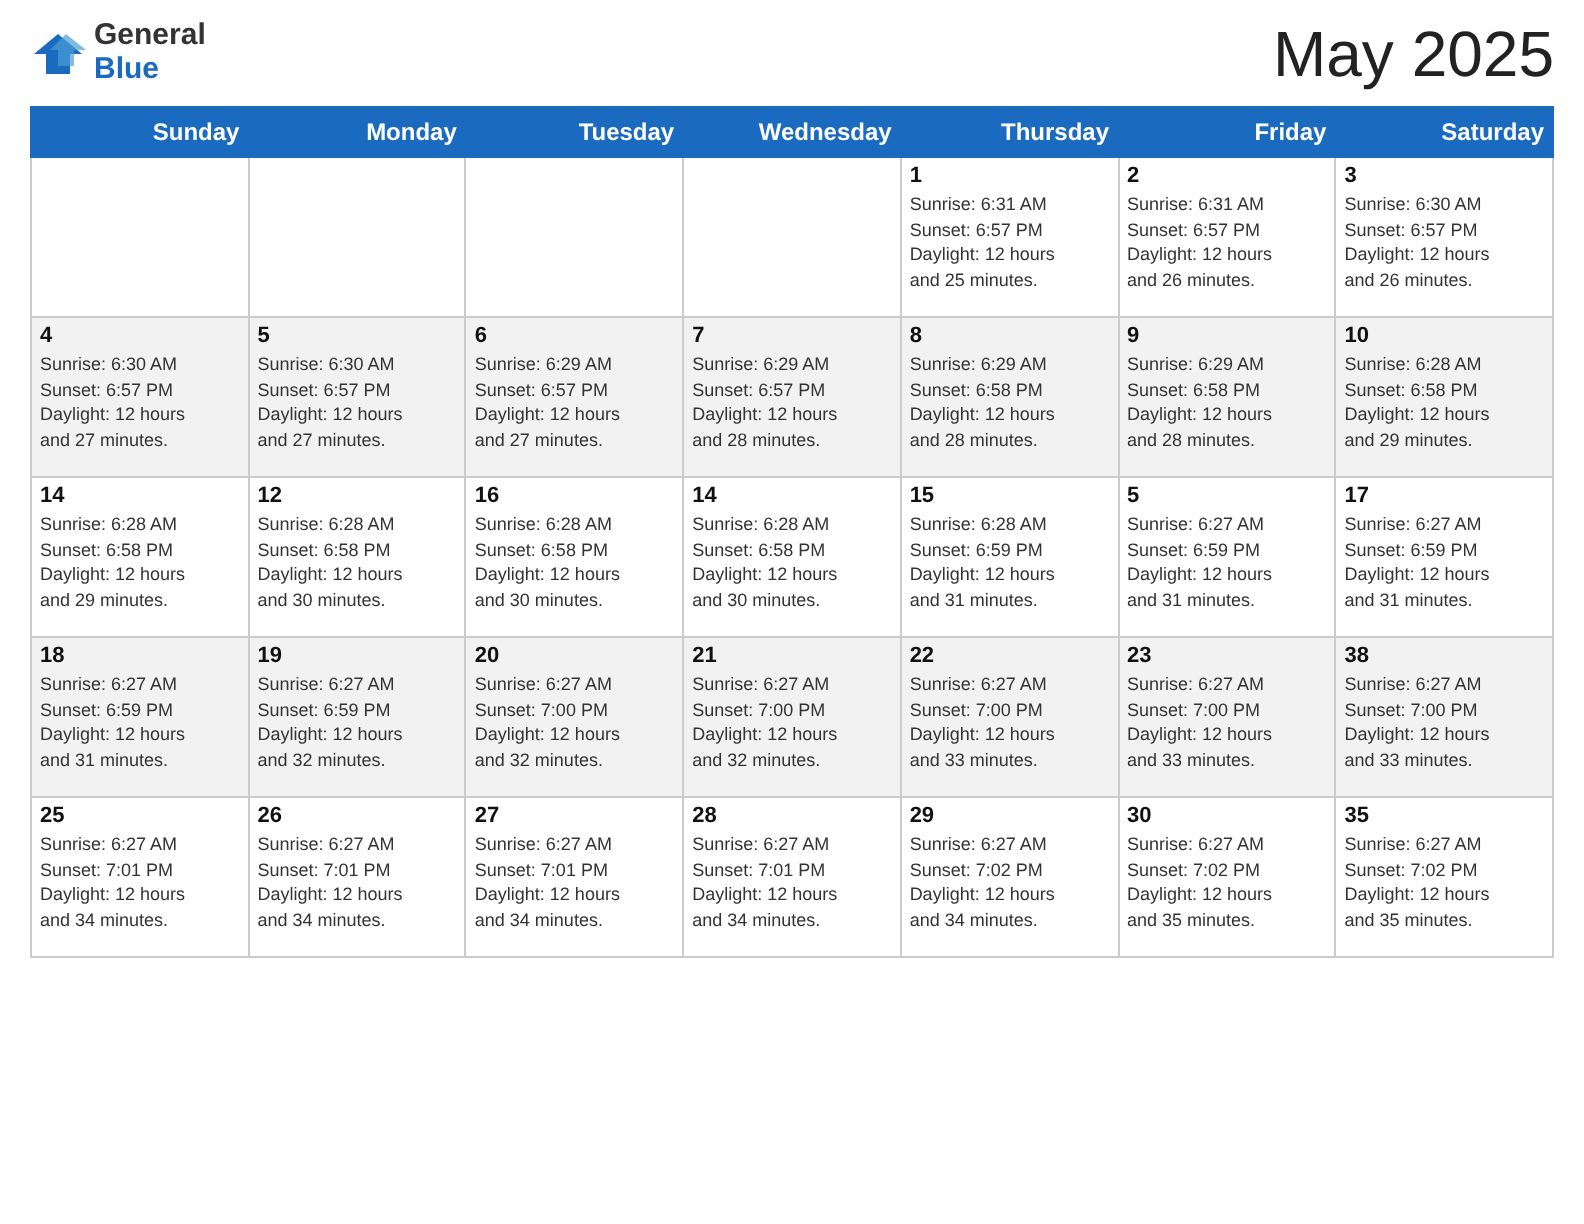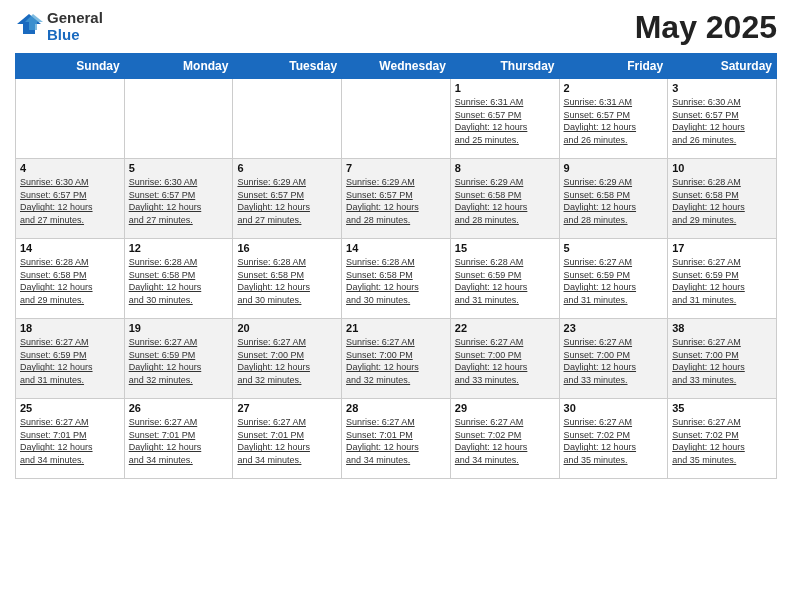--- a/index.html
+++ b/index.html
@@ -16,21 +16,21 @@
       padding: 10px 15px;
     }
     .header {
       display: flex;
       justify-content: space-between;
       align-items: flex-start;
       margin-bottom: 8px;
     }
     .logo {
       display: flex;
-      align-items: flex-start;
+      align-items: center;
       gap: 4px;
     }
     .logo-text {
       display: flex;
       flex-direction: column;
       line-height: 1.1;
     }
     .logo-general {
       font-size: 15px;
       font-weight: bold;
@@ -43,21 +43,21 @@
     }
     .logo-icon {
       width: 28px;
       height: 28px;
     }
     .title-block {
       text-align: right;
     }
     .cal-title {
       font-size: 32px;
-      font-weight: bold;
+      font-weight: normal;
       color: #222;
       line-height: 1.1;
     }
     .cal-subtitle {
       font-size: 15px;
       color: #444;
     }
     .calendar-table {
       width: 100%;
       border-collapse: collapse;
@@ -87,21 +87,20 @@
     .day-number {
       font-size: 11px;
       font-weight: bold;
       margin-bottom: 2px;
       color: #111;
     }
     .day-info {
       font-size: 9px;
       line-height: 1.4;
       color: #333;
-      text-decoration: underline;
     }
     .empty-cell {
       background: #fff !important;
     }
     .footer {
       display: flex;
       align-items: center;
       margin-top: 6px;
       font-size: 11px;
       color: #333;

